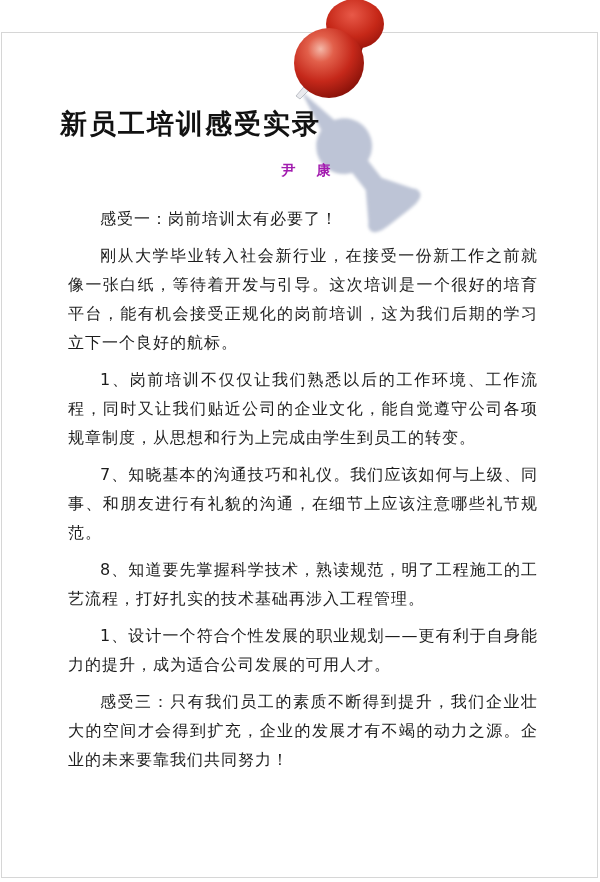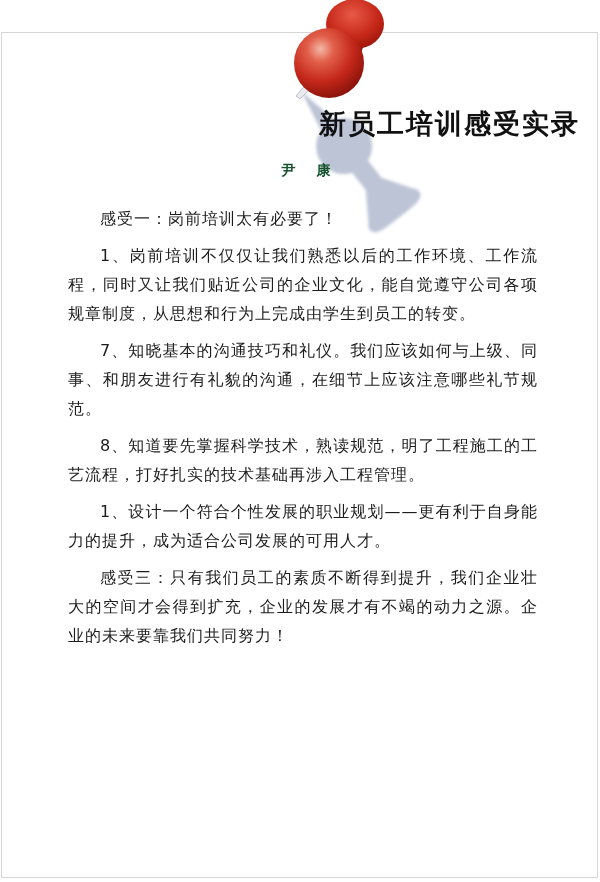--- a/index.html
+++ b/index.html
@@ -24,34 +24,34 @@
     pointer-events:none;
   }
   .text-layer{
     position:absolute; left:0; top:0;
     width:600px; height:882px;
     z-index:2;
   }
   .doc-title{
     position:absolute;
     top:106px; left:60px; width:520px;
-    text-align:right;
+    text-align:left;
     font-size:27px;
     font-weight:bold;
     letter-spacing:2px;
     color:#111111;
   }
   .doc-author{
     position:absolute;
     top:162px; left:60px; width:500px;
     text-align:center;
     font-size:14px;
     font-weight:bold;
     letter-spacing:8px;
-    color:#14532d;
+    color:#a21caf;
   }
   .doc-body{
     position:absolute;
     top:196px; left:60px; width:486px;
     font-size:16px;
     line-height:29px;
     color:#1c1c1c;
     text-align:justify;
   }
   .doc-body p{
@@ -101,19 +101,20 @@
 
   <circle cx="329" cy="63" r="35" fill="url(#ballGrad)"></circle>
 </svg>
 
 <div class="text-layer">
   <div class="doc-title">新员工培训感受实录</div>
   <div class="doc-author">尹 康</div>
 
   <div class="doc-body">
     <p>感受一：岗前培训太有必要了！</p>
+    <p>刚从大学毕业转入社会新行业，在接受一份新工作之前就像一张白纸，等待着开发与引导。这次培训是一个很好的培育平台，能有机会接受正规化的岗前培训，这为我们后期的学习立下一个良好的航标。</p>
     <p>1、岗前培训不仅仅让我们熟悉以后的工作环境、工作流程，同时又让我们贴近公司的企业文化，能自觉遵守公司各项规章制度，从思想和行为上完成由学生到员工的转变。</p>
     <p>7、知晓基本的沟通技巧和礼仪。我们应该如何与上级、同事、和朋友进行有礼貌的沟通，在细节上应该注意哪些礼节规范。</p>
     <p>8、知道要先掌握科学技术，熟读规范，明了工程施工的工艺流程，打好扎实的技术基础再涉入工程管理。</p>
     <p>1、设计一个符合个性发展的职业规划——更有利于自身能力的提升，成为适合公司发展的可用人才。</p>
     <p>感受三：只有我们员工的素质不断得到提升，我们企业壮大的空间才会得到扩充，企业的发展才有不竭的动力之源。企业的未来要靠我们共同努力！</p>
   </div>
 </div>
 
 </body></html>

